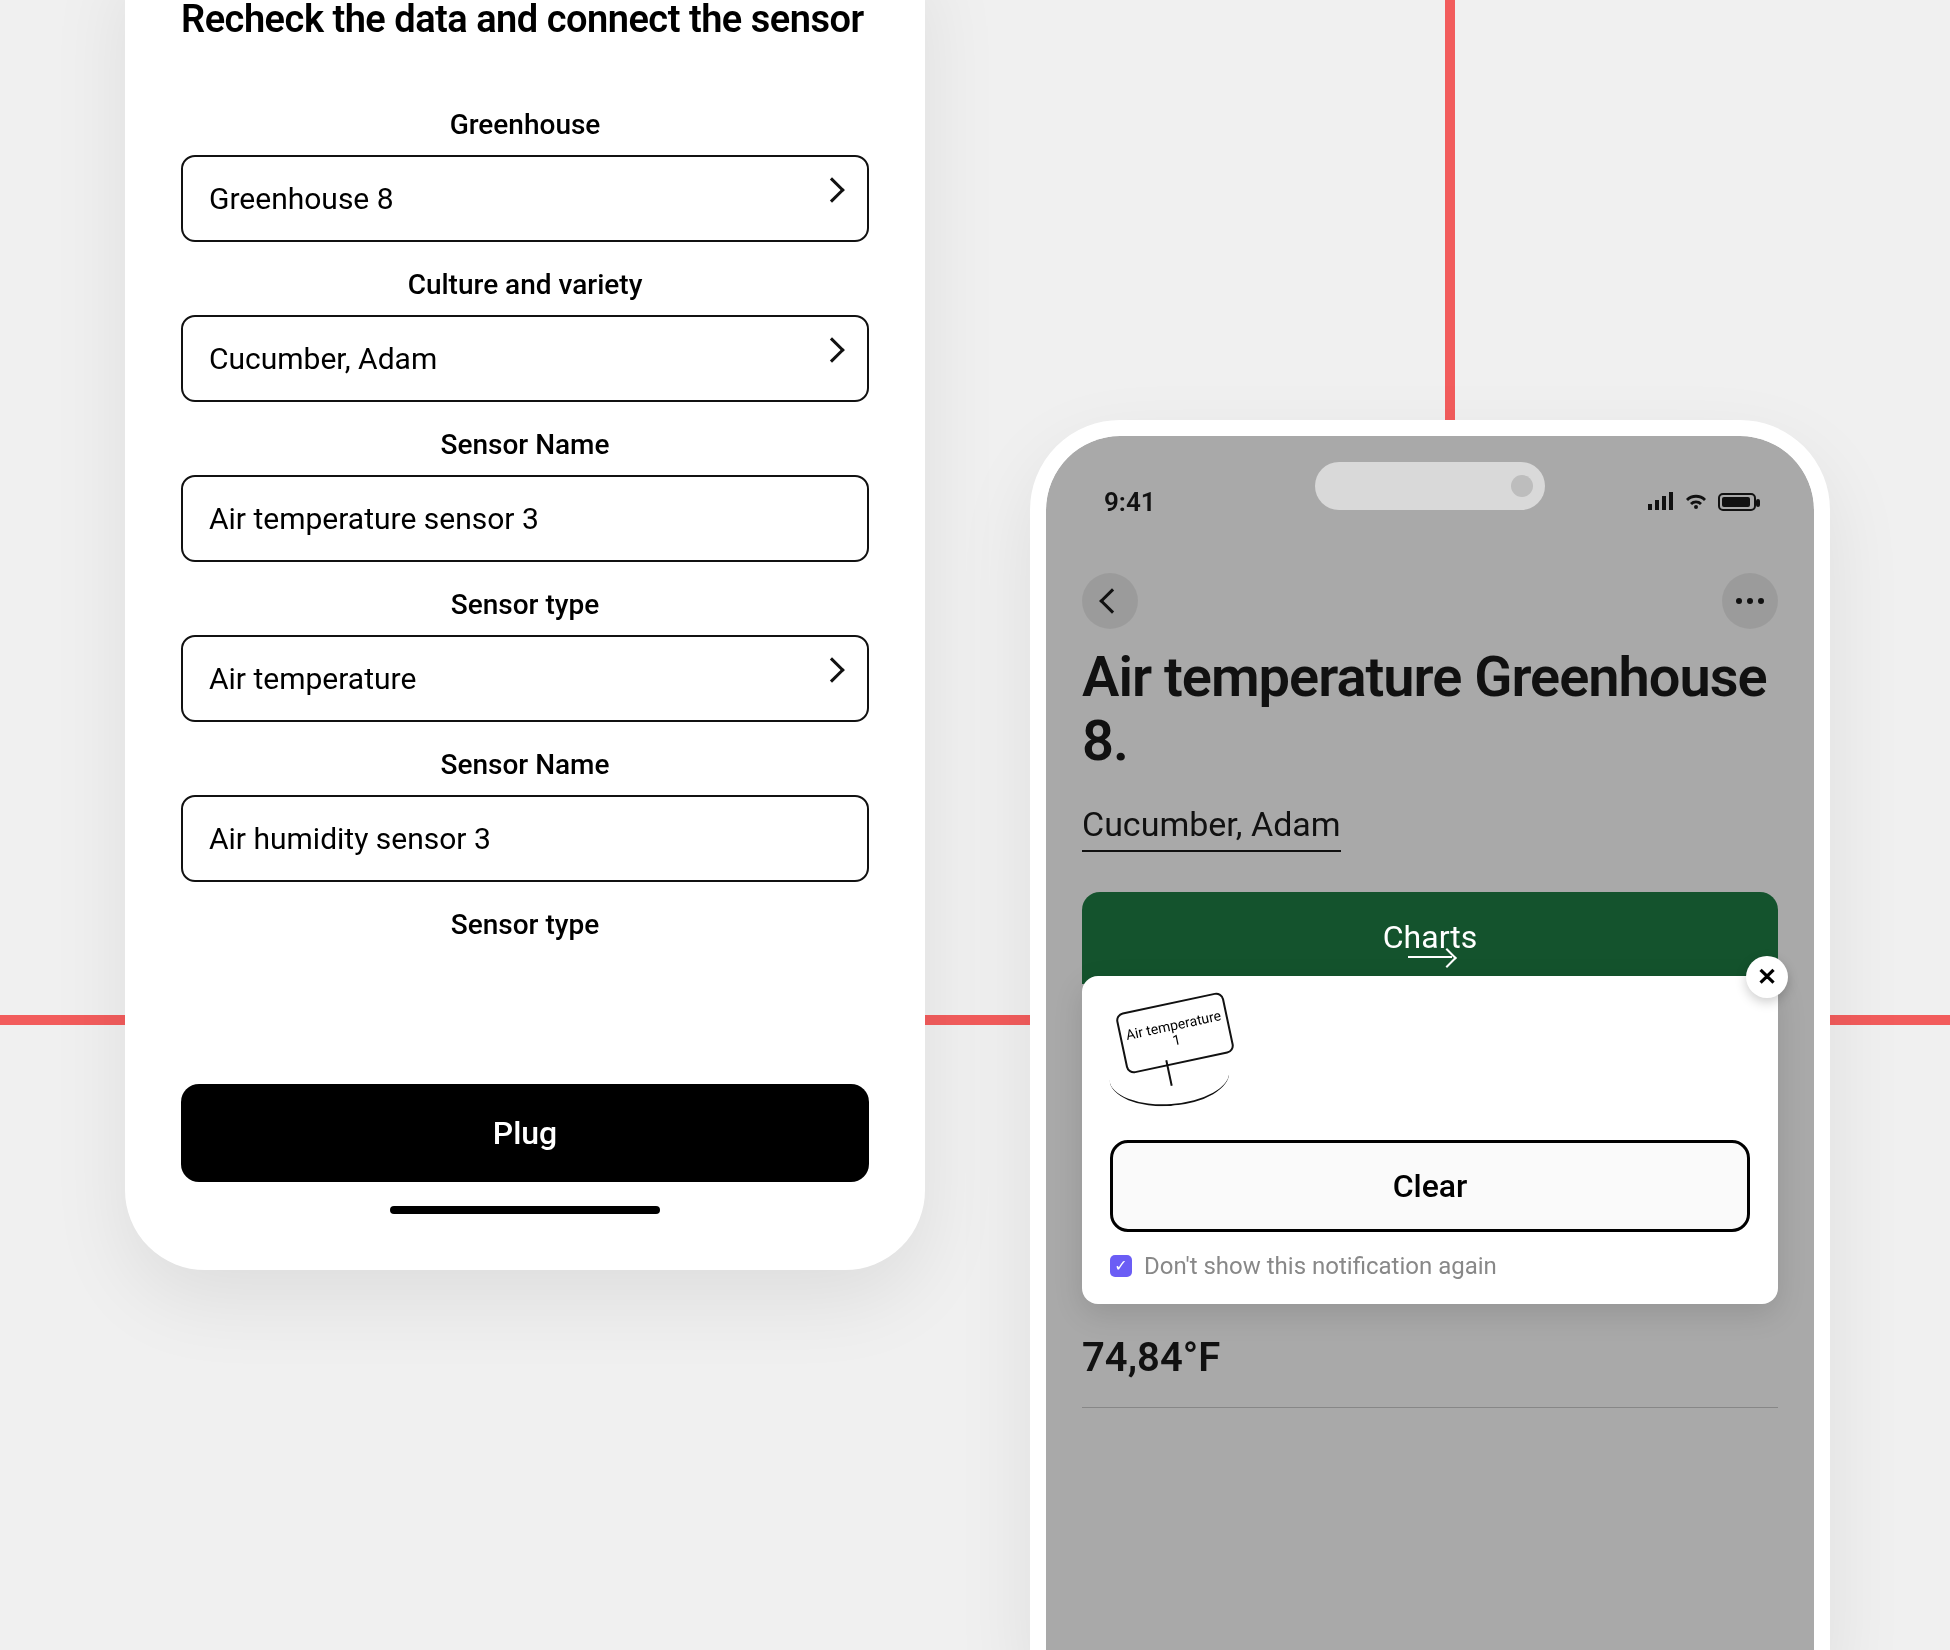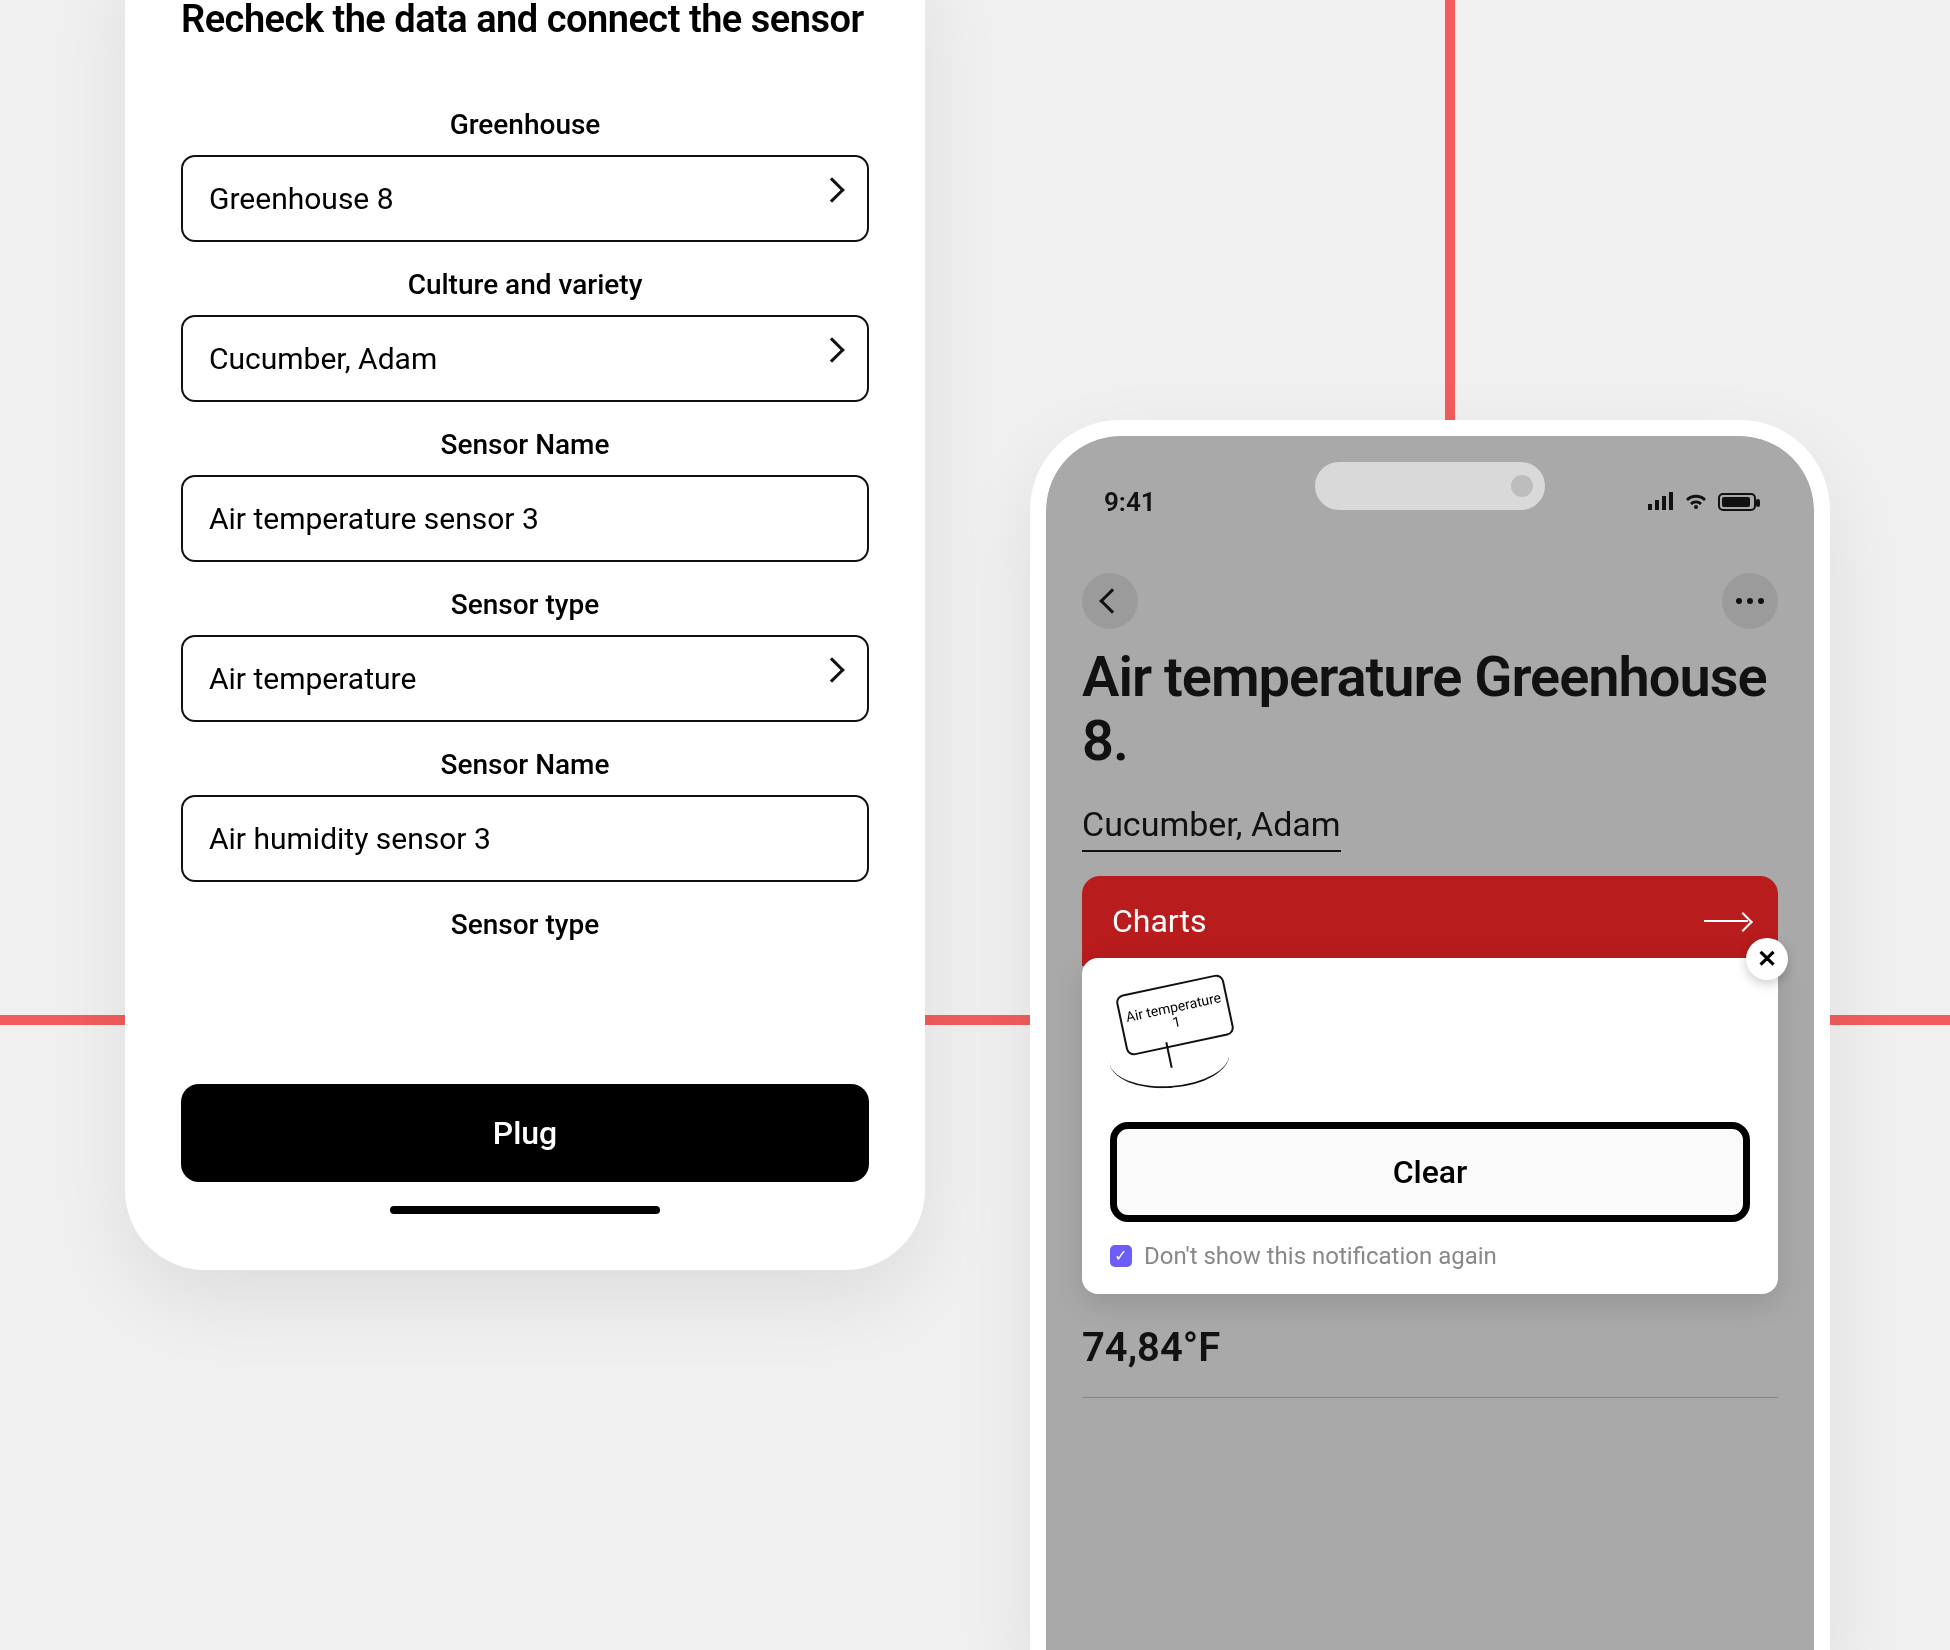--- a/index.html
+++ b/index.html
@@ -183,29 +183,30 @@
   }
   .subline {
     font-size: 34px;
     margin-top: 30px;
     color: #111;
     border-bottom: 2px solid #111;
     display: inline-block;
     padding-bottom: 6px;
   }
   .charts-bar {
-    margin-top: 24px;
-    background: #b91c1c;
+    margin-top: 40px;
+    background: #14532d;
     color: #fff;
     border-radius: 18px 18px 0 0;
     padding: 26px 30px;
     display: flex;
     justify-content: space-between;
     align-items: center;
     font-size: 32px;
+    flex-direction: column;
   }
   .arrow-right-white {
     width: 44px; height: 2px; background:#fff; position: relative;
   }
   .arrow-right-white::after {
     content:""; position:absolute; right:-2px; top:-5px;
     width:12px; height:12px; border-top:2px solid #fff; border-right:2px solid #fff; transform: rotate(45deg);
   }
   .popup {
     background: #fff;
@@ -252,21 +253,21 @@
     border-bottom: 2px solid #111;
     border-radius: 0 0 60px 60px / 0 0 30px 30px;
     transform: rotate(-4deg);
   }
   .popup-text {
     font-size: 28px;
     line-height: 1.3;
   }
   .clear-btn {
     margin-top: 28px;
-    border: 7px solid #000000;
+    border: 3px solid #000000;
     background: #fafafa;
     border-radius: 18px;
     padding: 24px;
     text-align: center;
     font-size: 32px;
     font-weight: 500;
   }
   .dont-show {
     margin-top: 20px;
     display: flex;

